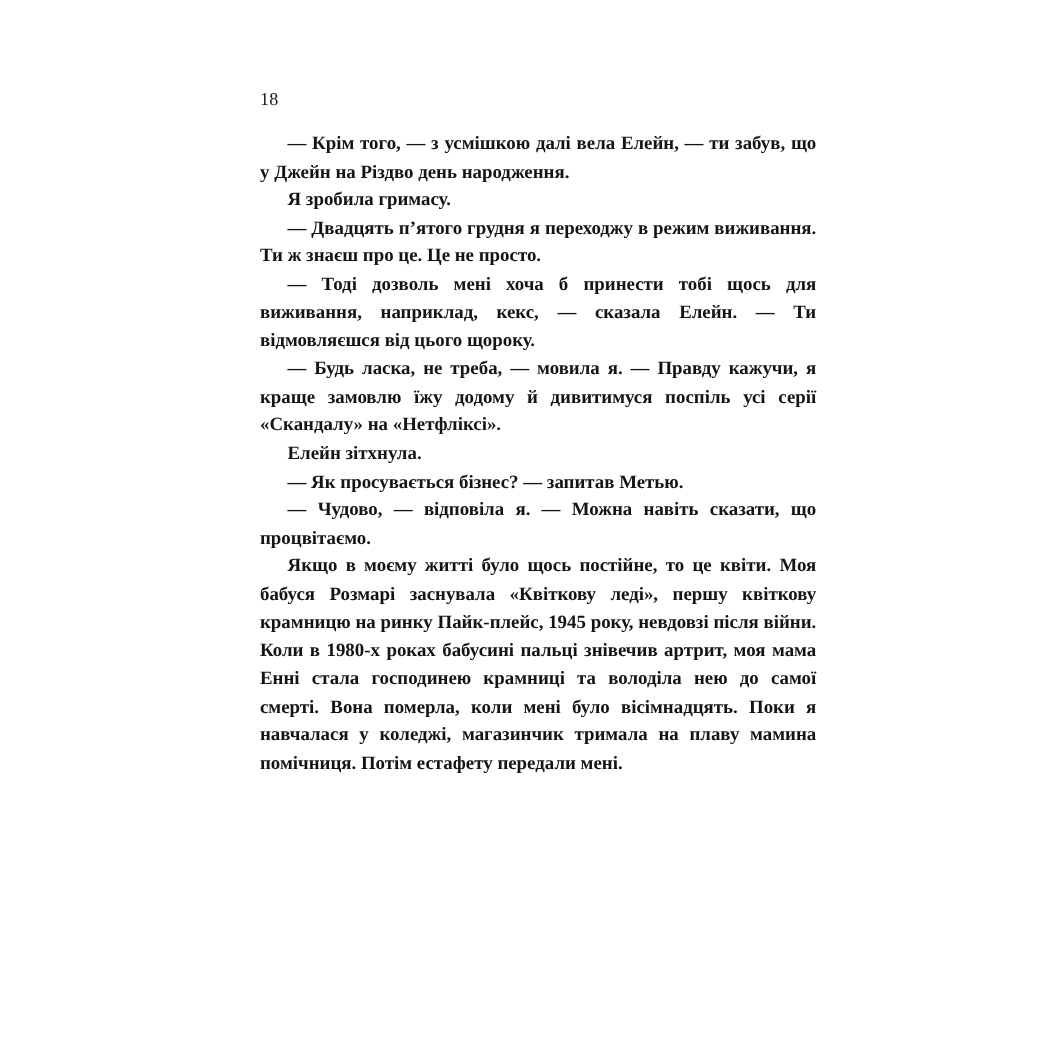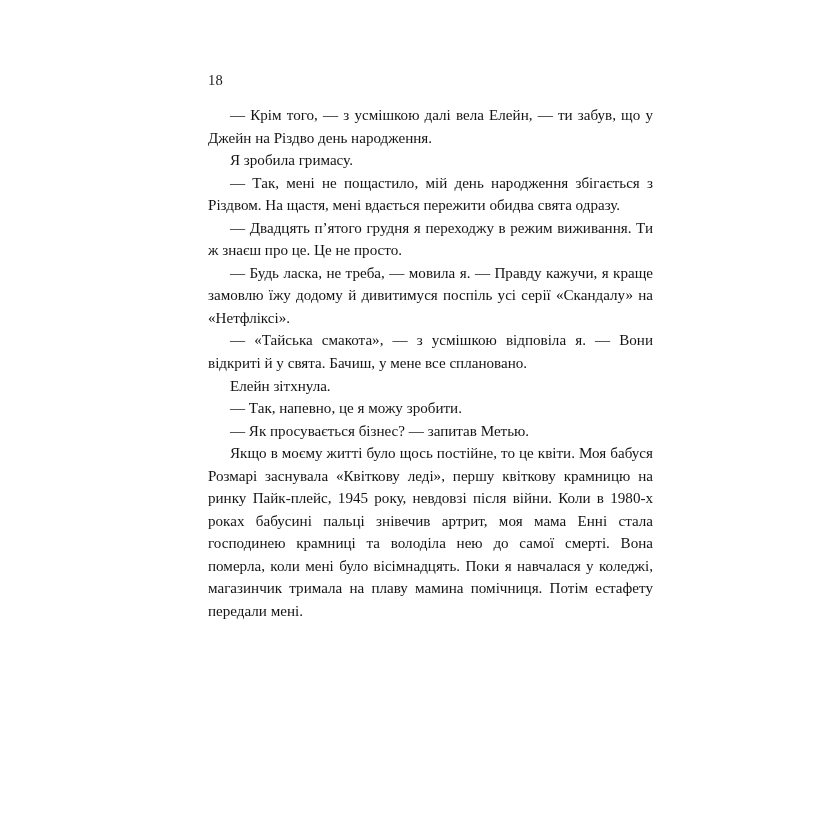--- a/index.html
+++ b/index.html
@@ -32,35 +32,35 @@
     font-size: 15.1px;
     line-height: 22.55px;
     text-align: justify;
     text-justify: inter-word;
     color: #141414;
     hyphens: manual;
   }
   #body-text p {
     margin: 0;
     text-indent: 22px;
+    font-weight: bold;
   }
 </style>
 </head>
 <body>
 
 <div id="page">
 
   <div id="page-number">18</div>
 
   <div id="body-text">
       <p>— Крім того, — з усмішкою далі вела Елейн, — ти забув, що у Джейн на Різдво день народження.</p>
       <p>Я зробила гримасу.</p>
-      <p>— Так, мені не пощастило, мій день народження збігається з Різдвом. На щастя, мені вдається пережити обидва свята одразу.</p>
       <p>— Двадцять п’ятого грудня я переходжу в режим виживання. Ти ж знаєш про це. Це не просто.</p>
+      <p>— Тоді дозволь мені хоча б принести тобі щось для виживання, наприклад, кекс, — сказала Елейн. — Ти відмовляєшся від цього щороку.</p>
       <p>— Будь ласка, не треба, — мовила я. — Правду кажучи, я краще замовлю їжу додому й дивитимуся поспіль усі серії «Скандалу» на «Нетфліксі».</p>
-      <p>— «Тайська смакота», — з усмішкою відповіла я. — Вони відкриті й у свята. Бачиш, у мене все сплановано.</p>
       <p>Елейн зітхнула.</p>
-      <p>— Так, напевно, це я можу зробити.</p>
       <p>— Як просувається бізнес? — запитав Метью.</p>
+      <p>— Чудово, — відповіла я. — Можна навіть сказати, що процвітаємо.</p>
       <p>Якщо в моєму житті було щось постійне, то це квіти. Моя бабуся Розмарі заснувала «Квіткову леді», першу квіткову крамницю на ринку Пайк-плейс, 1945 року, невдовзі після війни. Коли в 1980-х роках бабусині пальці знівечив артрит, моя мама Енні стала господинею крамниці та володіла нею до самої смерті. Вона померла, коли мені було вісімнадцять. Поки я навчалася у коледжі, магазинчик тримала на плаву мамина помічниця. Потім естафету передали мені.</p>
     </div>
 
 </div>
 
 </body></html>

